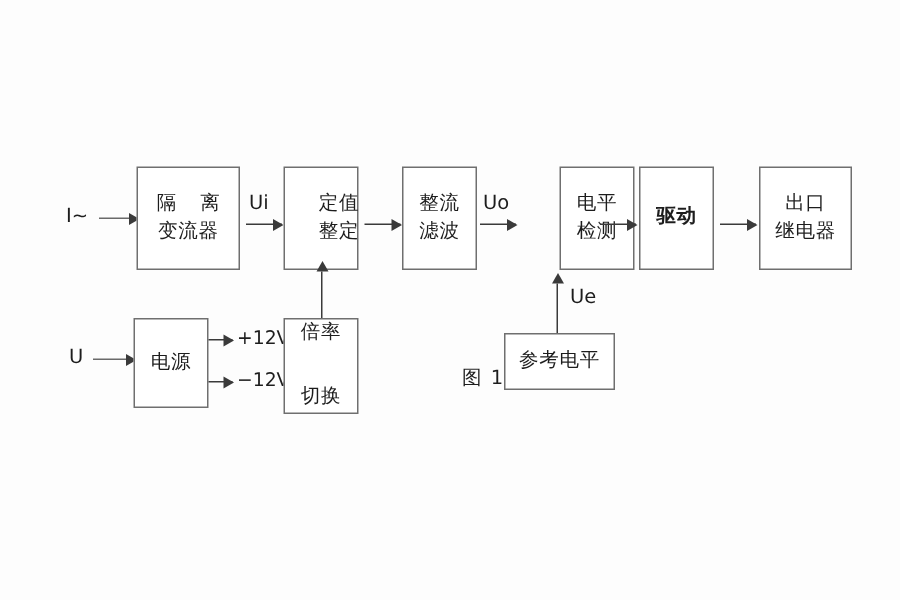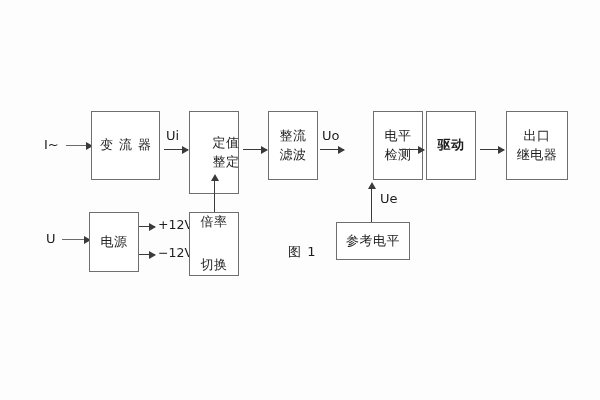--- a/index.html
+++ b/index.html
@@ -47,20 +47,21 @@
     font-size: 13px;
     white-space: nowrap;
     line-height: 1;
   }
   .label.small { font-size: 12.5px; }
   .caption {
     position: absolute;
     font-size: 13px;
     white-space: nowrap;
     letter-spacing: 1px;
+    margin-left: 20px;
   }
 
   
   .harrow {
     position: absolute;
     height: 1px;
     background: #3a3a3a;
   }
   .harrow::after {
     content: "";
@@ -94,27 +95,28 @@
 </style>
 </head>
 <body>
 
 <div id="canvas">
 
   <div class="label" style="left:44px; top:138px;">I~</div>
   <div class="harrow lead" style="left:66px; top:145px; width:26px;"></div>
 
   <div class="block wide-gap" style="left:91px; top:111px; width:69px; height:69px;">
+    <span class="ln">隔 离</span>
     <span class="ln">变流器</span>
   </div>
 
   <div class="label" style="left:166px; top:129px;">Ui</div>
   <div class="harrow" style="left:164px; top:149px; width:24px;"></div>
 
-  <div class="block" style="left:189px; top:111px; width:50px; height:83px;padding-left:24px;">
+  <div class="block" style="left:189px; top:111px; width:50px; height:69px;padding-left:24px;">
     <span class="ln">定值</span>
     <span class="ln">整定</span>
   </div>
 
   <div class="harrow" style="left:243px; top:149px; width:24px;"></div>
 
   <div class="block" style="left:268px; top:111px; width:50px; height:69px;align-items:center;">
     <span class="ln">整流</span>
     <span class="ln">滤波</span>
   </div>

